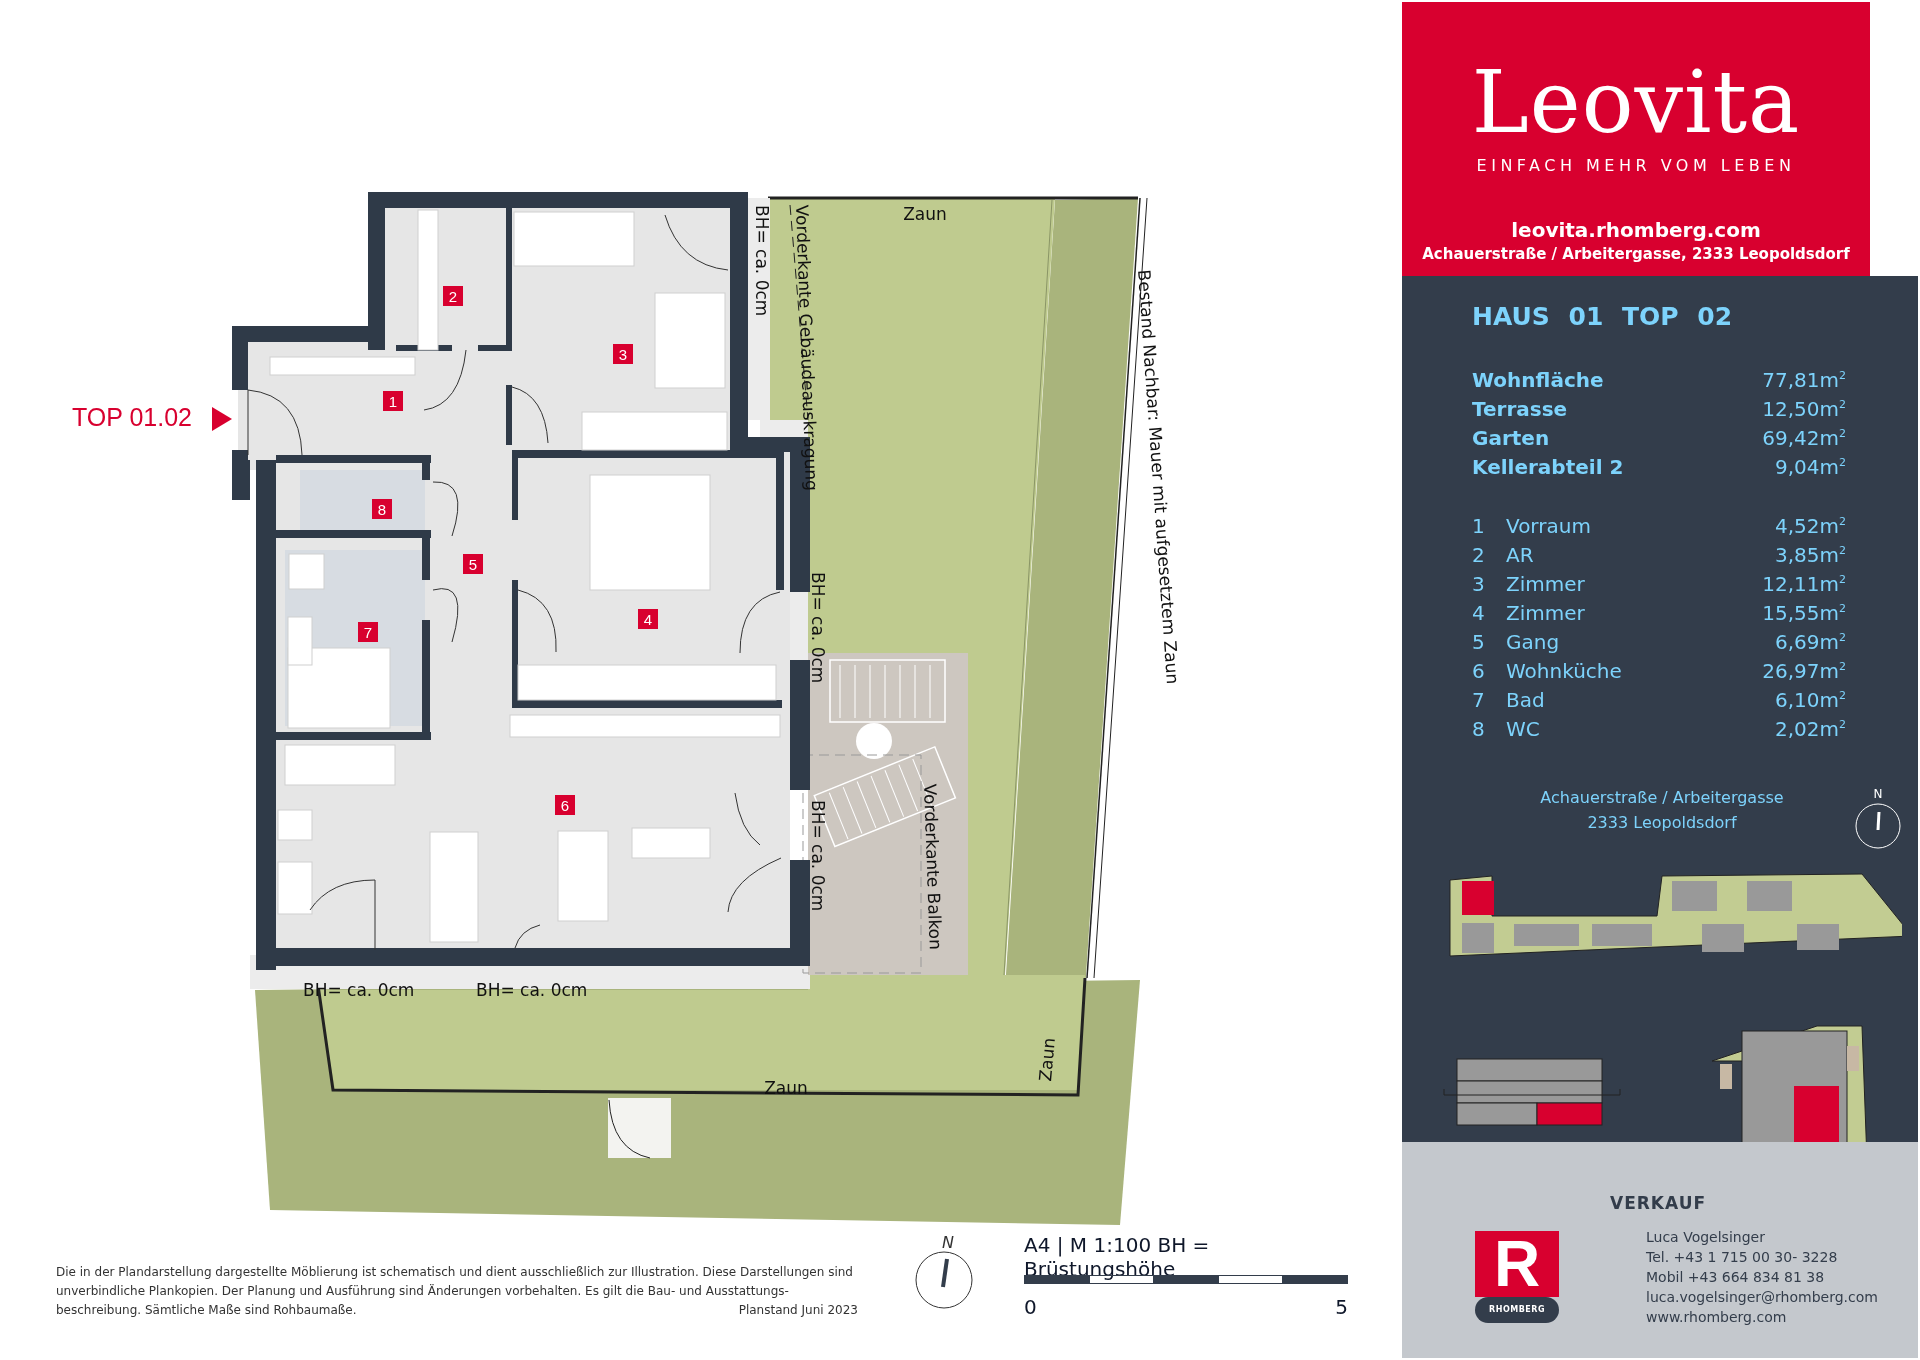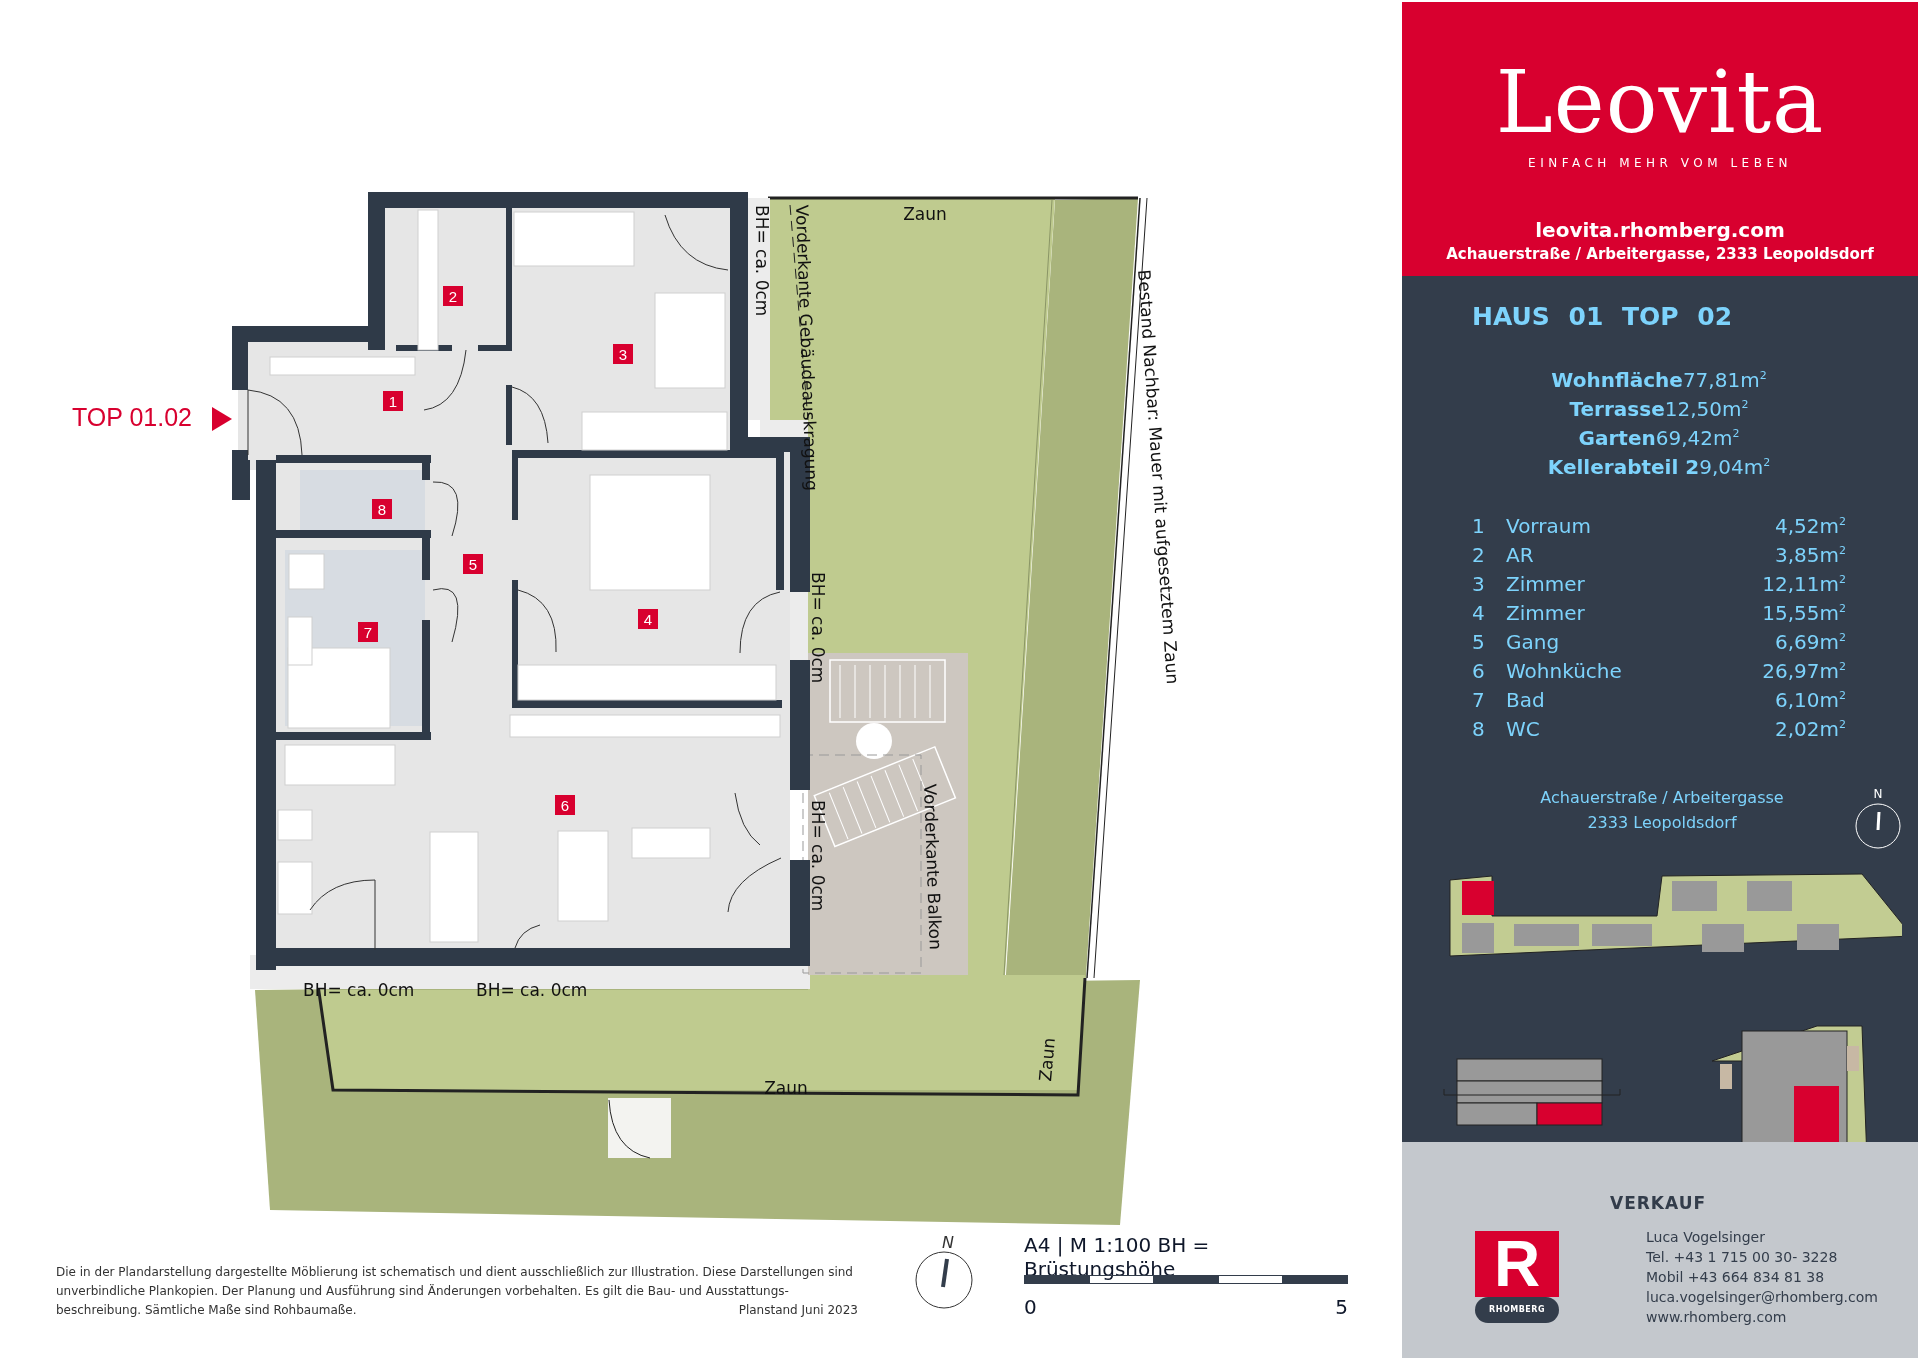--- a/index.html
+++ b/index.html
@@ -1,27 +1,27 @@
 <!DOCTYPE html>
 <html><head>
 <meta charset="utf-8">
 <style>
   html,body{margin:0;padding:0;background:#fff;}
   body{width:1920px;height:1360px;position:relative;overflow:hidden;font-family:"DejaVu Sans","Liberation Sans",sans-serif;}
   .abs{position:absolute;}
   
   #sidebar{position:absolute;left:1402px;top:2px;width:516px;height:1356px;}
-  #brand{position:absolute;left:0;top:0;width:516px;height:274px;background:#d8002f;color:#fff;text-align:center;}
+  #brand{position:absolute;left:0;top:0;width:468px;height:274px;background:#d8002f;color:#fff;text-align:center;}
   #brand .logo{position:absolute;left:0;right:0;top:50px;font-family:"DejaVu Serif","Liberation Serif",serif;font-size:86px;letter-spacing:1px;}
-  #brand .slogan{position:absolute;left:0;right:0;top:154px;font-size:12px;letter-spacing:4.5px;}
+  #brand .slogan{position:absolute;left:0;right:0;top:154px;font-size:16px;letter-spacing:4.5px;}
   #brand .url{position:absolute;left:0;right:0;top:216px;font-size:20px;font-weight:bold;}
   #brand .addr{position:absolute;left:0;right:0;top:243px;font-size:15px;font-weight:bold;}
   #info{position:absolute;left:0;top:274px;width:516px;height:866px;background:#333d4b;color:#7dd3fc;}
   #info .title{position:absolute;left:70px;top:26px;font-size:25px;font-weight:bold;word-spacing:10px;}
-  .kv{position:absolute;left:70px;width:374px;font-size:20px;display:flex;justify-content:center;}
+  .kv{position:absolute;left:70px;width:374px;font-size:20px;display:flex;justify-content:space-between;}
   .kv.bold .k{font-weight:bold;}
   .room{position:absolute;left:70px;width:374px;font-size:20px;display:flex;}
   .room .n{width:34px;}
   .room .l{flex:1;}
   sup{font-size:11px;}
   #info .loc{position:absolute;left:0;width:420px;text-align:center;font-size:16px;}
   #sales{position:absolute;left:0;top:1140px;width:516px;height:216px;background:#c4c8cd;color:#333d4b;}
   #rlogo{position:absolute;left:73px;top:89px;width:84px;height:92px;}
   #rlogo .top{height:66px;background:#d8002f;color:#fff;font-family:"Liberation Sans",sans-serif;font-weight:bold;font-size:64px;text-align:center;line-height:66px;}
   #rlogo .bot{height:26px;background:#333d4b;color:#fff;font-size:8px;font-weight:bold;text-align:center;line-height:26px;letter-spacing:0.5px;border-radius:13px;}

